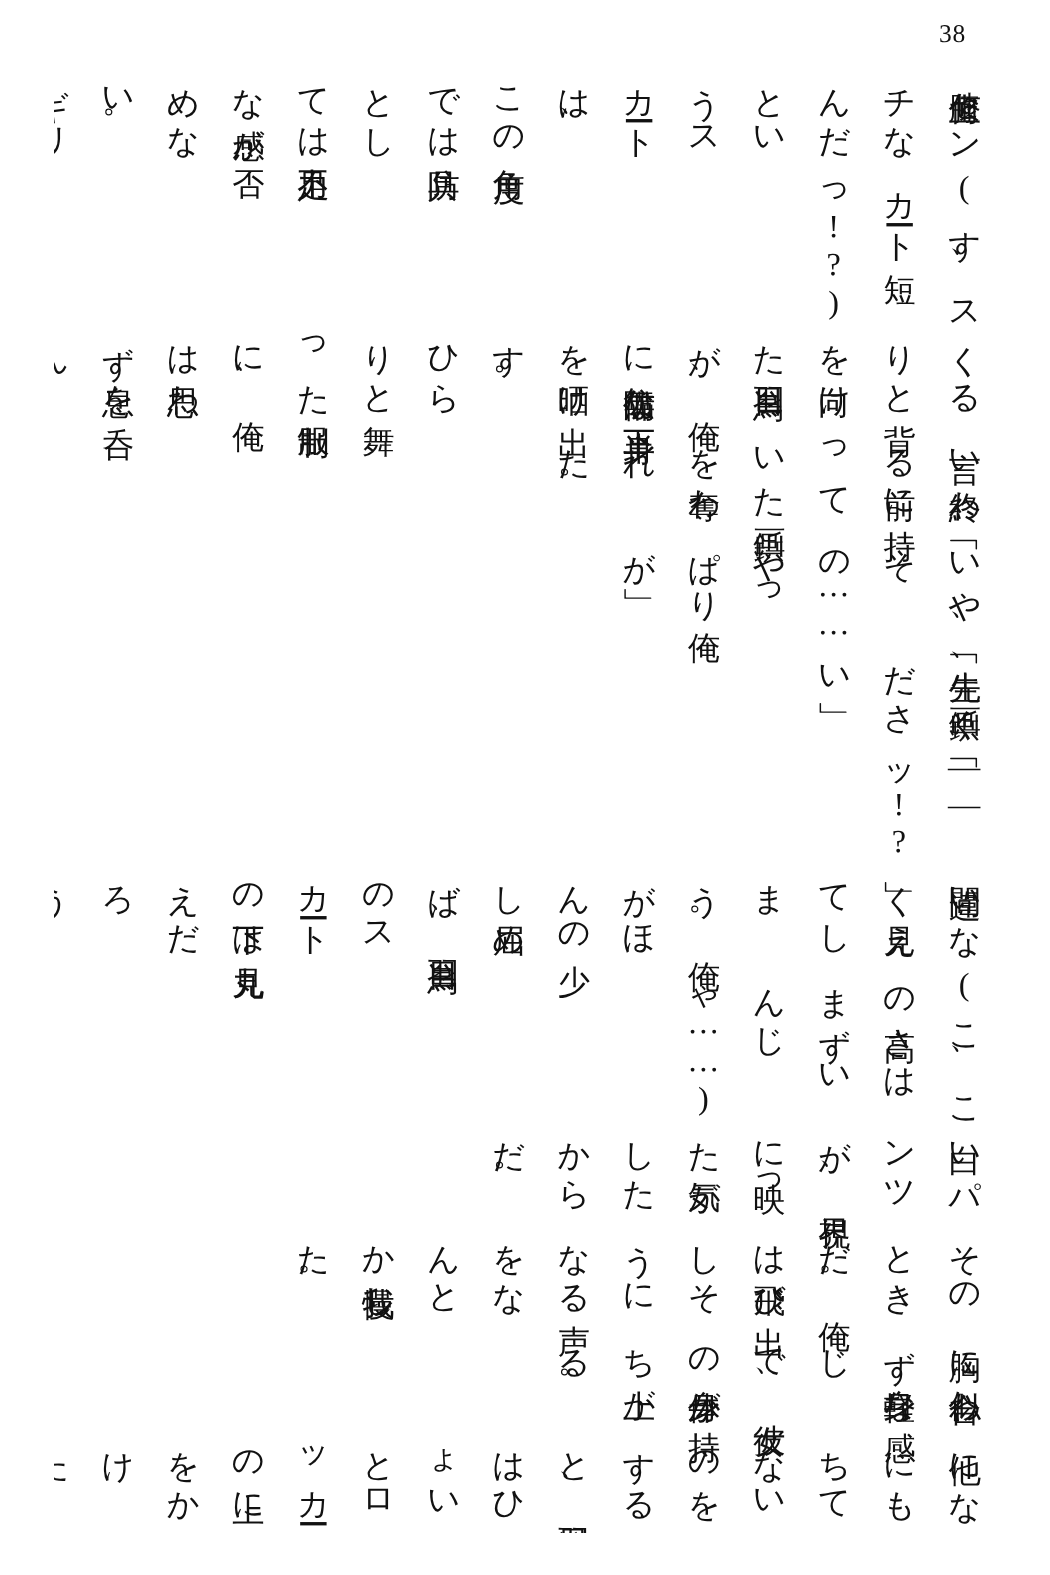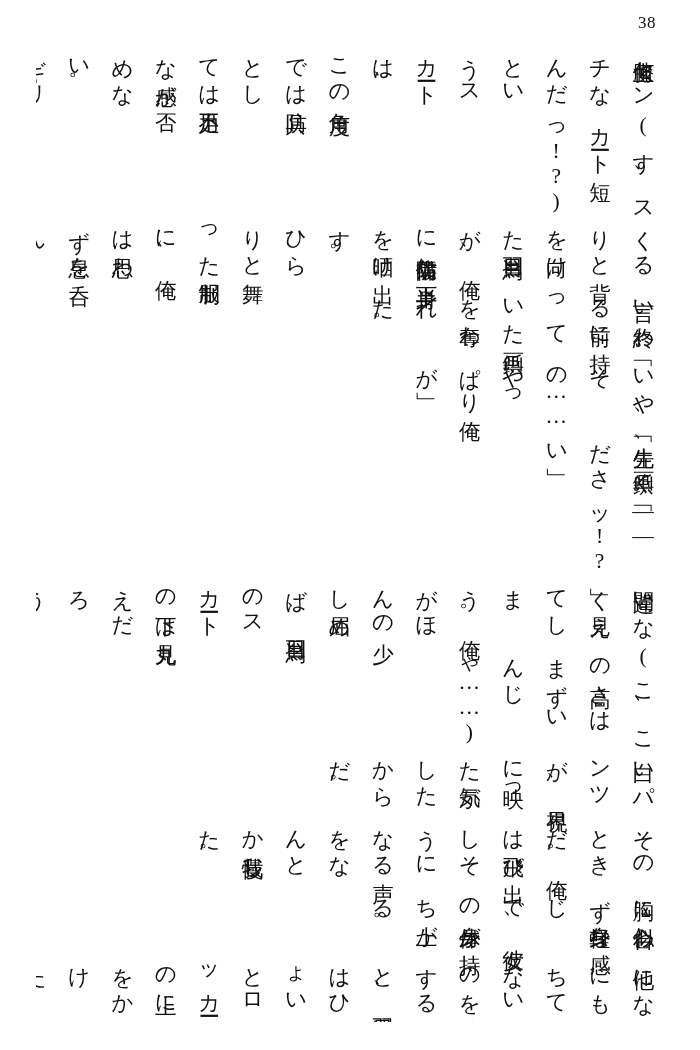--- a/index.html
+++ b/index.html
@@ -21,21 +21,21 @@
     width: 700px;
     height: 1050px;
     background: #ffffff;
     box-sizing: border-box;
   }
 
   
   .page-number {
     position: absolute;
     top: 14px;
-    right: 44px;
+    right: 56px;
     font-size: 17px;
     line-height: 1;
     letter-spacing: 0.5px;
     color: #111111;
   }
 
   
   .text-body {
     position: absolute;
     top: 44px;

